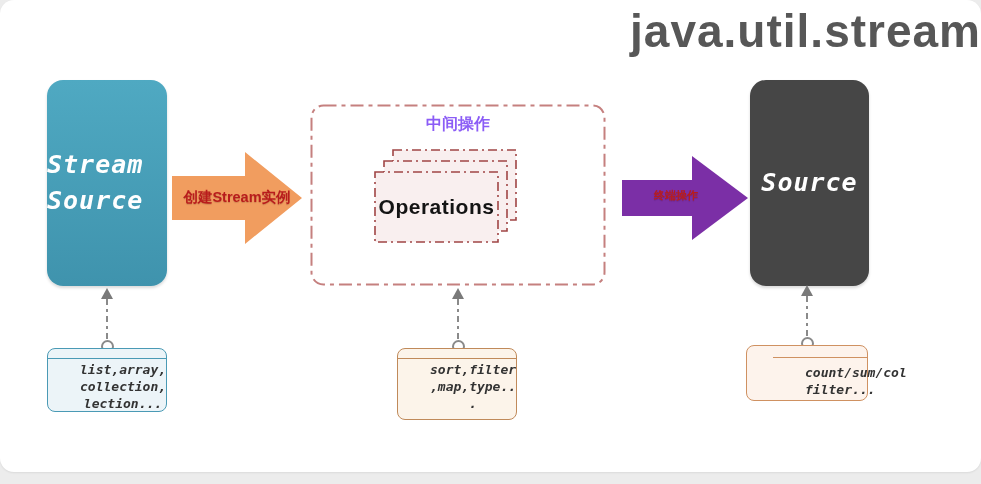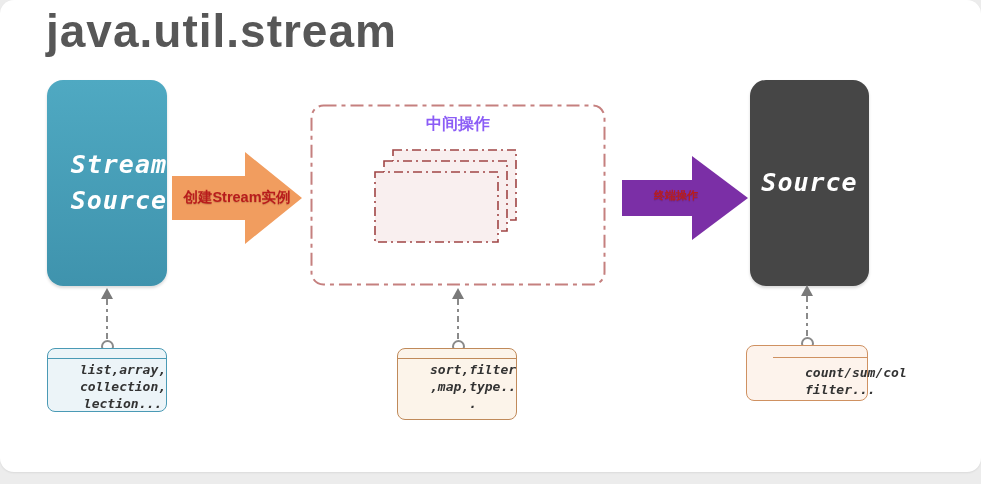--- a/index.html
+++ b/index.html
@@ -9,33 +9,31 @@
     font-family: "Liberation Sans", sans-serif;
     position: relative;
   }
   .page-card {
     position: absolute; left: 0; top: 0; width: 981px; height: 472px;
     background: #ffffff; border-radius: 14px;
     box-shadow: 0 1px 2px rgba(0,0,0,0.08);
   }
   .diagram-title {
     position: absolute; left: 0; top: 0; width: 981px; height: 62px;
-    text-align: left; line-height: 62px;
+    text-align: right; line-height: 62px;
     font-size: 46px; font-weight: bold; color: #575757;
     letter-spacing: 1px;
-    padding-left: 46px;
   }
   
   .source-box {
     position: absolute; left: 47px; top: 80px; width: 120px; height: 206px;
     background: linear-gradient(to bottom, #4fa9c2, #3f93ad);
     border-radius: 16px;
-    display: flex; flex-direction: column; align-items: flex-end; justify-content: center;
+    display: flex; flex-direction: column; align-items: flex-start; justify-content: center;
     box-shadow: 0 2px 3px rgba(0,0,0,0.15);
-    padding-left: 40px;
   }
   .source-box .line, .results-box .line {
     font-family: "DejaVu Sans Mono", monospace;
     font-style: italic; font-weight: bold;
     color: #ffffff; font-size: 25px; line-height: 36px;
     letter-spacing: 1px;
   }
   .results-box {
     position: absolute; left: 750px; top: 80px; width: 119px; height: 206px;
     background: #464646; border-radius: 16px;
@@ -133,20 +131,21 @@
   <div class="intermediate-container">
     <svg width="296" height="182" viewBox="0 0 296 182">
       <rect x="1.5" y="1.5" width="293" height="179" rx="12" fill="none" stroke-width="2" stroke-dasharray="13 5 4 5" stroke="#c5807f"></rect>
       <g stroke-width="1.6" stroke-dasharray="9 4 2 4">
         <rect x="83" y="46" width="123" height="70" stroke="#a04545" fill="#f9efef"></rect>
         <rect x="74" y="57" width="123" height="70" stroke="#a04545" fill="#f9efef"></rect>
         <rect x="65" y="68" width="123" height="70" stroke="#a04545" fill="#f9efef"></rect>
       </g>
     </svg>
     <div class="intermediate-title">中间操作</div>
+    <div class="operations-label">Operations</div>
   </div>
 
   <svg class="arrow-svg terminal-arrow-svg" width="126" height="84" viewBox="0 0 126 84">
     <polygon points="0,24 70,24 70,0 126,42 70,84 70,60 0,60" fill="#7b2fa6"></polygon>
   </svg>
   <div class="arrow-label terminal-arrow-label">终端操作</div>
 
   <div class="results-box">
     <span class="line">Source</span>
   </div>

